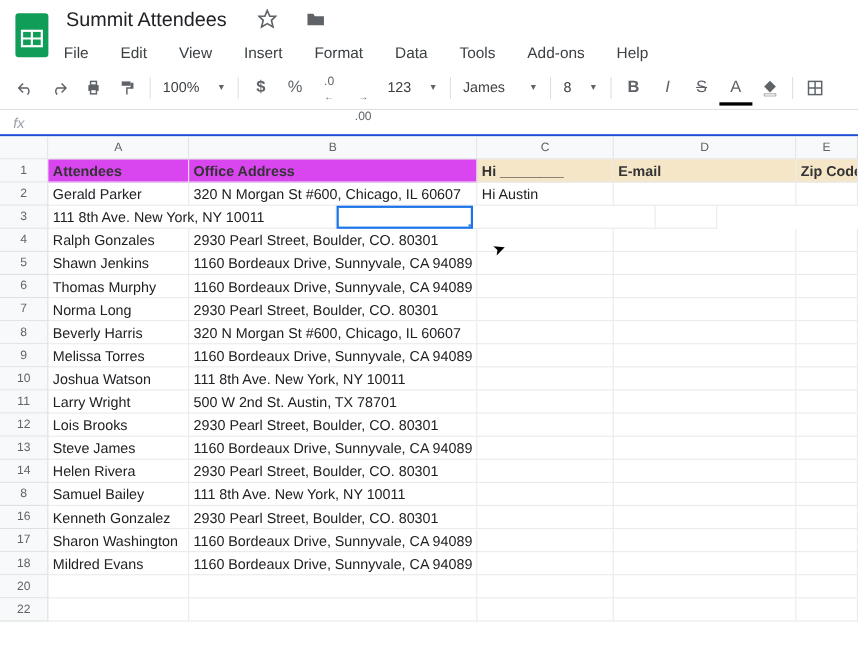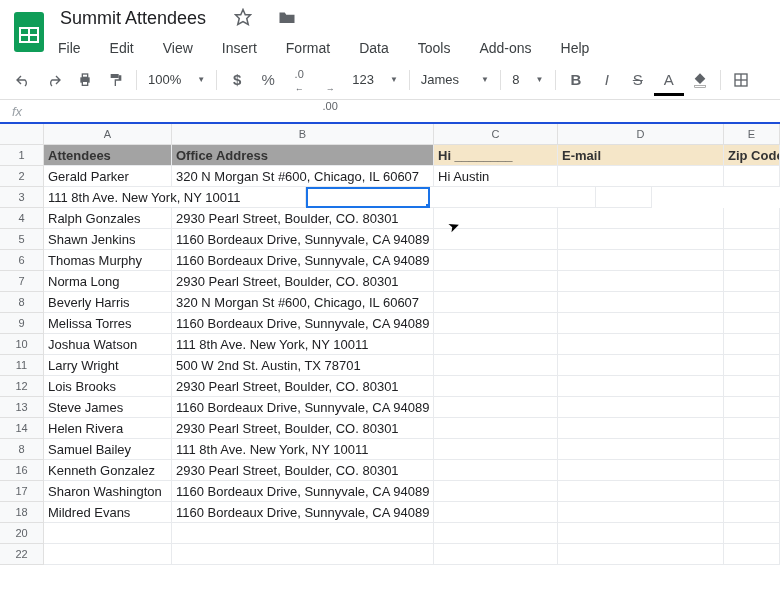--- a/index.html
+++ b/index.html
@@ -141,21 +141,21 @@
     align-items: center;
     overflow: hidden;
     white-space: nowrap;
   }
   .colA { width: 128px; flex:none;}
   .colB { width: 262px; flex:none;}
   .colC { width: 124px; flex:none;}
   .colD { width: 166px; flex:none;}
   .colE { width: 56px; flex:none;}
   .hdr-blue {
-    background: #a3a3a3;
+    background: #d946ef;
     font-weight: bold;
     color: #333;
   }
   .hdr-tan {
     background: #f5e6c8;
     font-weight: bold;
     color: #333;
   }
   .selected-cell {
     border: 2px solid #1a73e8 !important;

